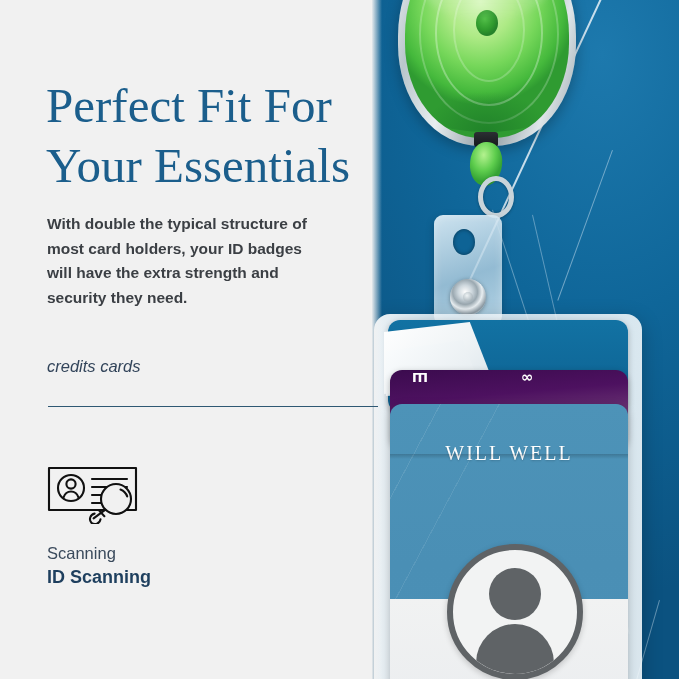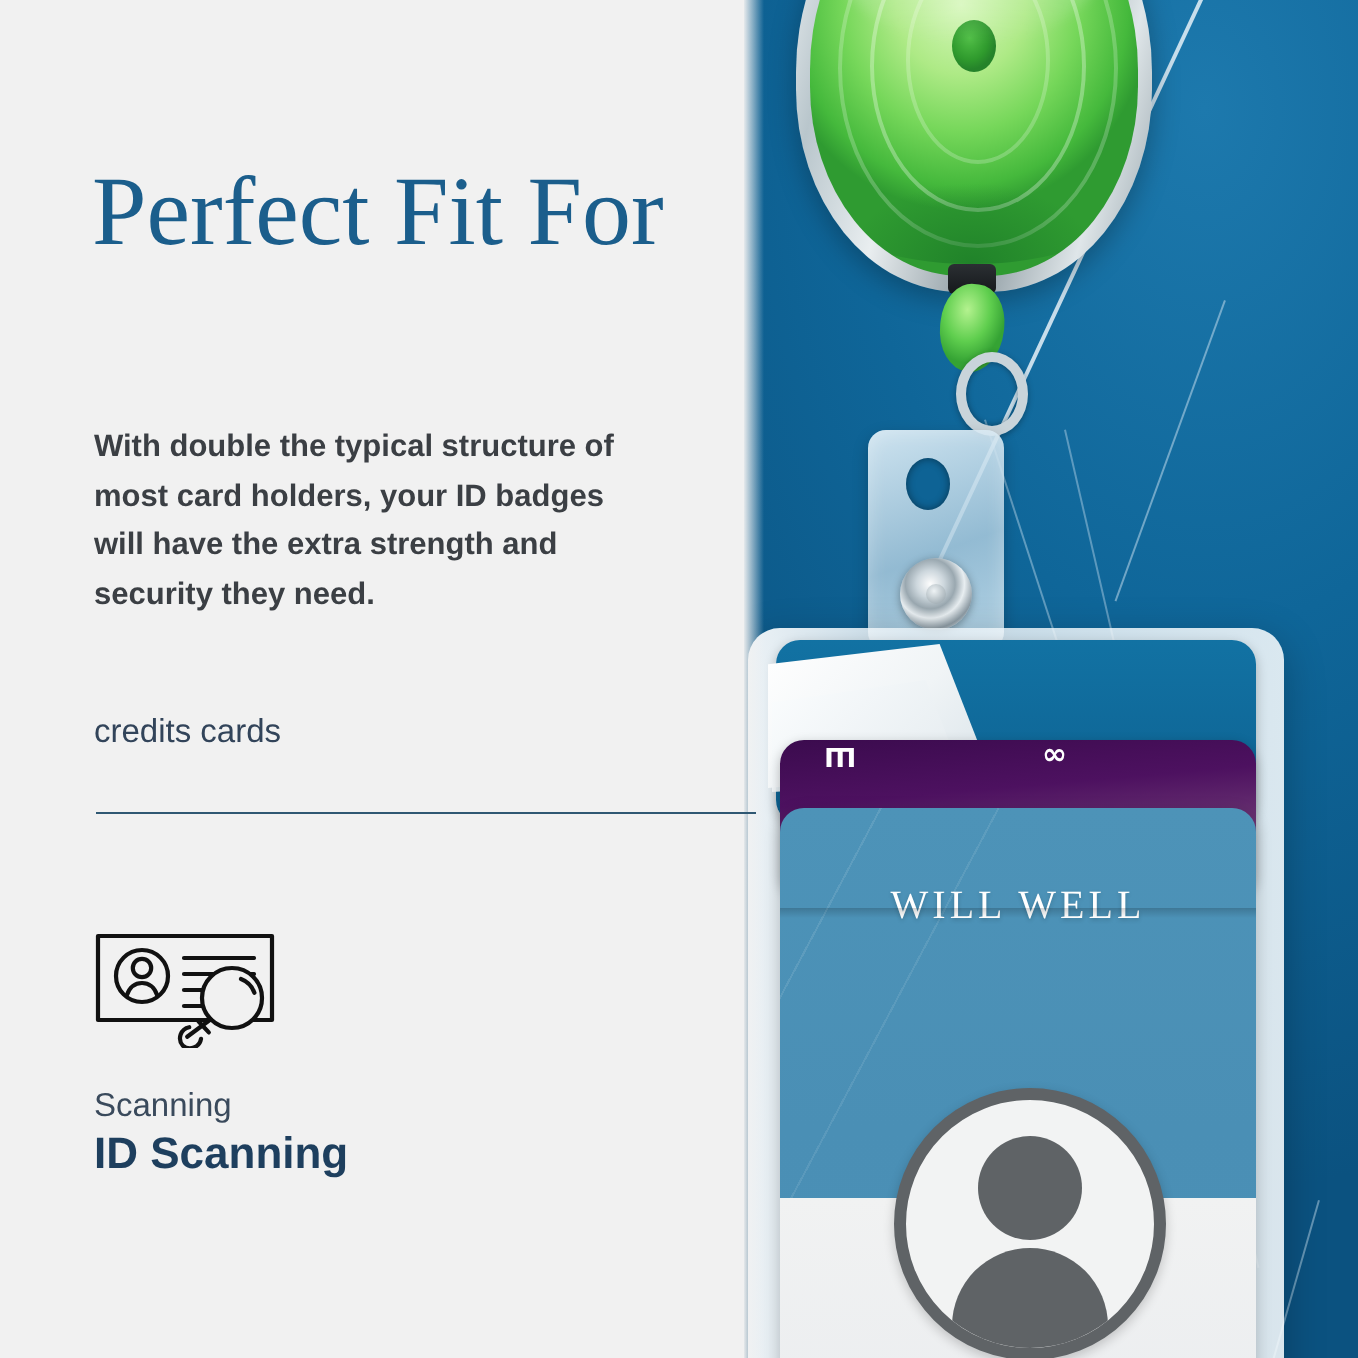--- a/index.html
+++ b/index.html
@@ -172,27 +172,27 @@
     position:absolute;left:46px;top:76px;width:320px;
     font-family:"Liberation Serif", serif;
     font-size:49px;line-height:60px;color:#1b5e8c;font-weight:400;
   }
   .body-copy{
     position:absolute;left:47px;top:212px;width:270px;
     font-size:15.5px;line-height:24.5px;color:#3b3f44;font-weight:bold;
   }
   .feature1{position:absolute;left:47px;top:354px;width:320px;}
   .feature1 .line1{font-size:16.5px;font-weight:700;color:#1e3f5e;line-height:22px;}
-  .feature1 .line2{font-size:16.5px;font-weight:400;color:#32445a;line-height:24px;}
+  .feature1 .line2{font-size:16.5px;font-weight:400;color:#32445a;line-height:24px;font-style:italic;}
   .divider{position:absolute;left:48px;top:406px;width:330px;height:1.4px;background:#2f5873;}
 
   .icon-wrap{position:absolute;left:47px;top:466px;width:96px;height:58px;}
   .feature2{position:absolute;left:47px;top:541px;width:320px;}
   .feature2 .line1{font-size:16.5px;font-weight:400;color:#3a4a5c;line-height:24px;}
-  .feature2 .line2{font-size:22px;font-weight:700;color:#1e3f5e;line-height:24px;}
+  .feature2 .line2{font-size:18px;font-weight:700;color:#1e3f5e;line-height:24px;}
 </style>
 </head>
 <body>
 
 <div id="stage">
 
   <div class="photo">
     <div class="photo-bleed"></div>
 
     <div class="cord c1"></div>
@@ -246,20 +246,21 @@
       <div class="holder-seam"></div>
     </div>
 
     <div class="panel-edge"></div>
   </div>
 
   <div class="content">
 
     <div class="headline">
       <div>Perfect Fit For</div>
+      <div>Your Essentials</div>
     </div>
 
     <div class="body-copy">With double the typical structure of most card holders, your ID badges will have the extra strength and security they need.</div>
 
     <div class="feature1">
       <div class="line2">credits cards</div>
     </div>
 
     <div class="divider"></div>
 

